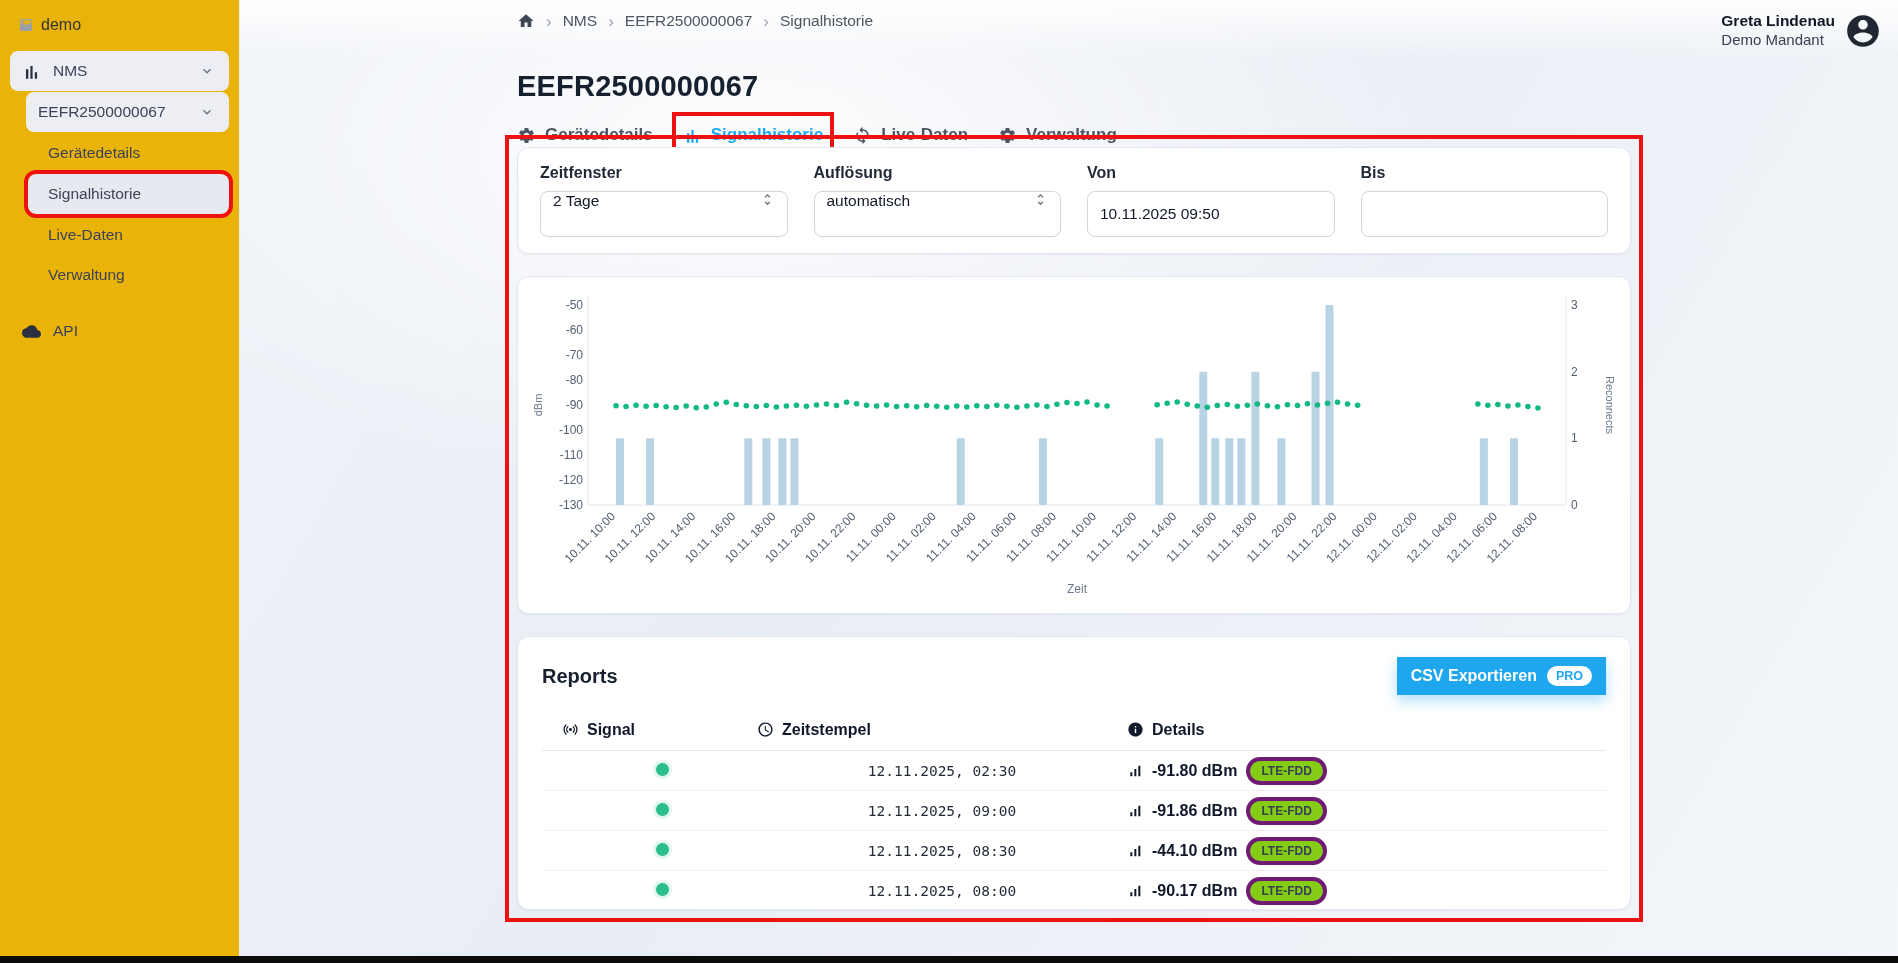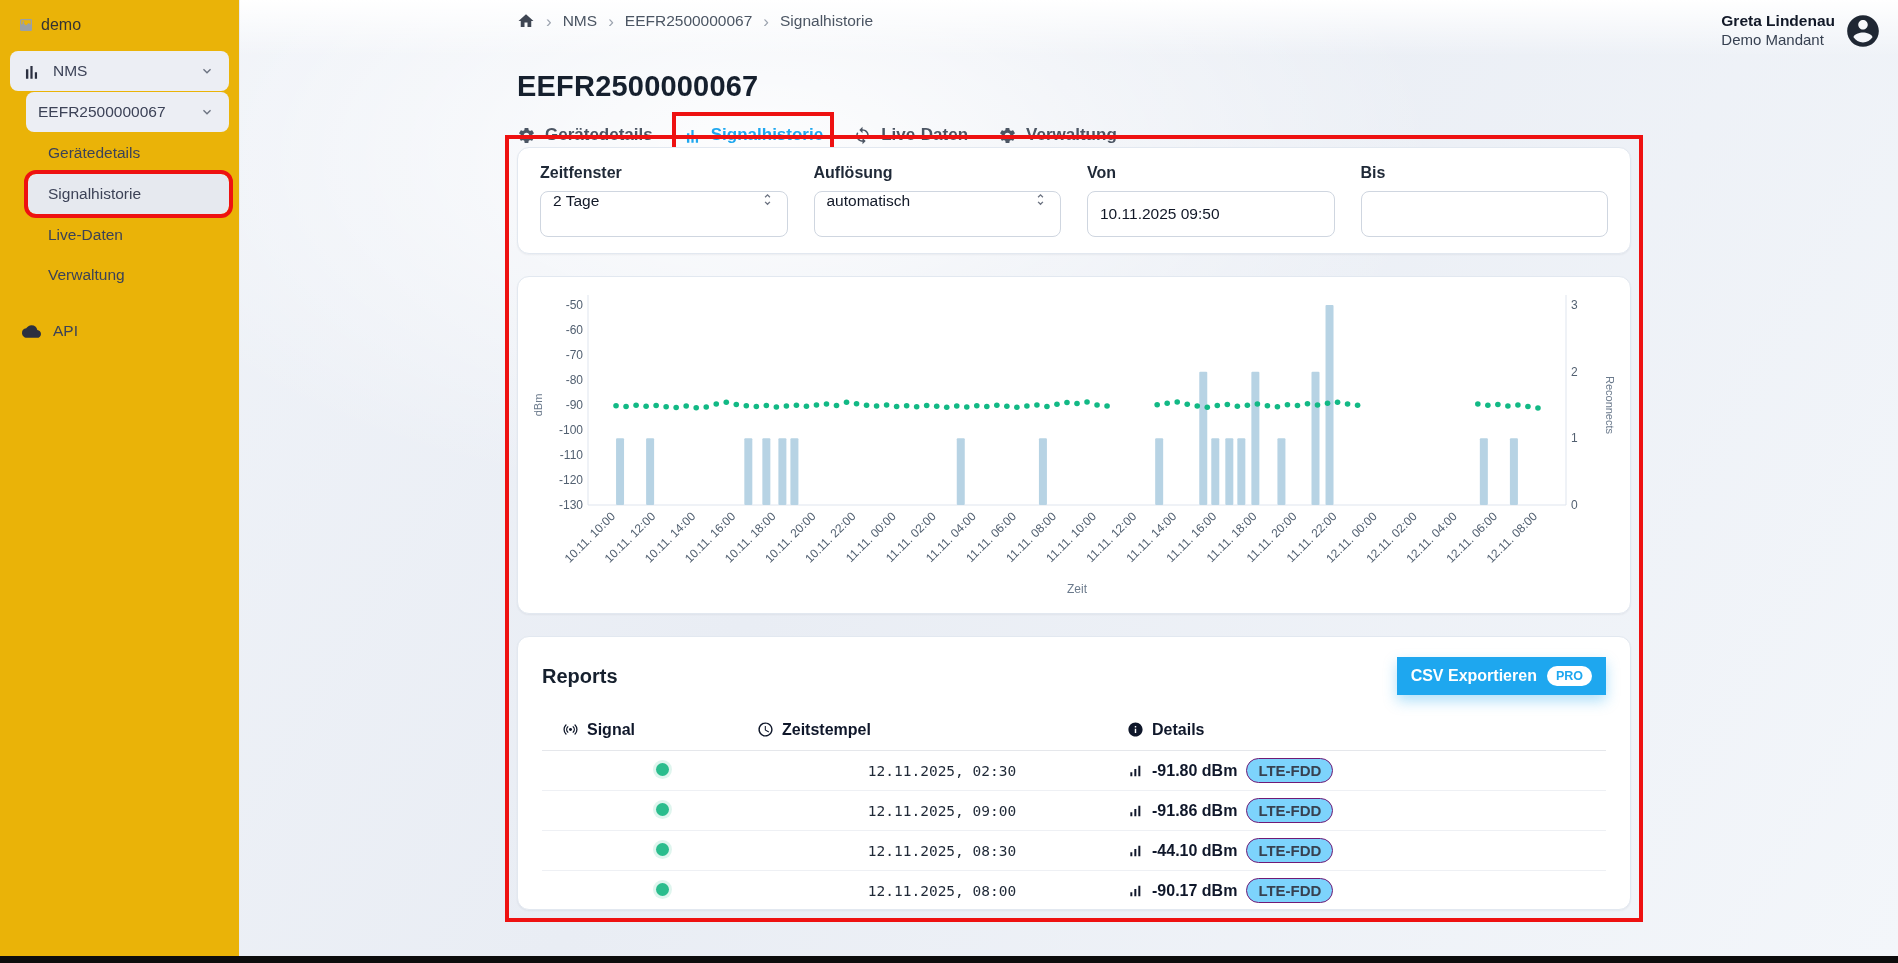--- a/index.html
+++ b/index.html
@@ -78,22 +78,22 @@
   .thead { height:42px; border-bottom:1px solid #e5e7eb; font-size:16px; font-weight:700; color:#0f172a; }
   .th { display:flex; align-items:center; gap:8px; }
   .th:first-child { padding-left:20px; }
   .tr { height:40px; border-bottom:1px solid #eef0f4; cursor:pointer; }
   .td:first-child { padding-left:26px; }
   .dot { width:13px; height:13px; border-radius:50%; background:#2abd8d; display:inline-block;
          box-shadow:0 0 0 3px rgba(42,189,141,.15); }
   .ts { font-family:"DejaVu Sans Mono", monospace; font-size:14.5px; color:#1f2937; }
   .details-cell { display:flex; align-items:center; gap:9px; }
   .dbm { font-weight:700; font-size:16px; color:#0f172a; }
-  .tech-pill { border:1px solid #701a75; background:#7dd3fc; border-radius:999px; padding:3px 11px;
-               font-size:15px; font-weight:600; color:#374151; }
+  .tech-pill { border:4px solid #701a75; background:#84cc16; border-radius:999px; padding:3px 11px;
+               font-size:12px; font-weight:600; color:#374151; }
 
   .bottom-bar { position:absolute; left:0; right:0; bottom:0; height:7px; background:#0c0c0c; z-index:50; }
 </style>
 </head>
 <body>
 
 <div class="app">
 
   <aside class="sidebar">
     <div class="logo">

